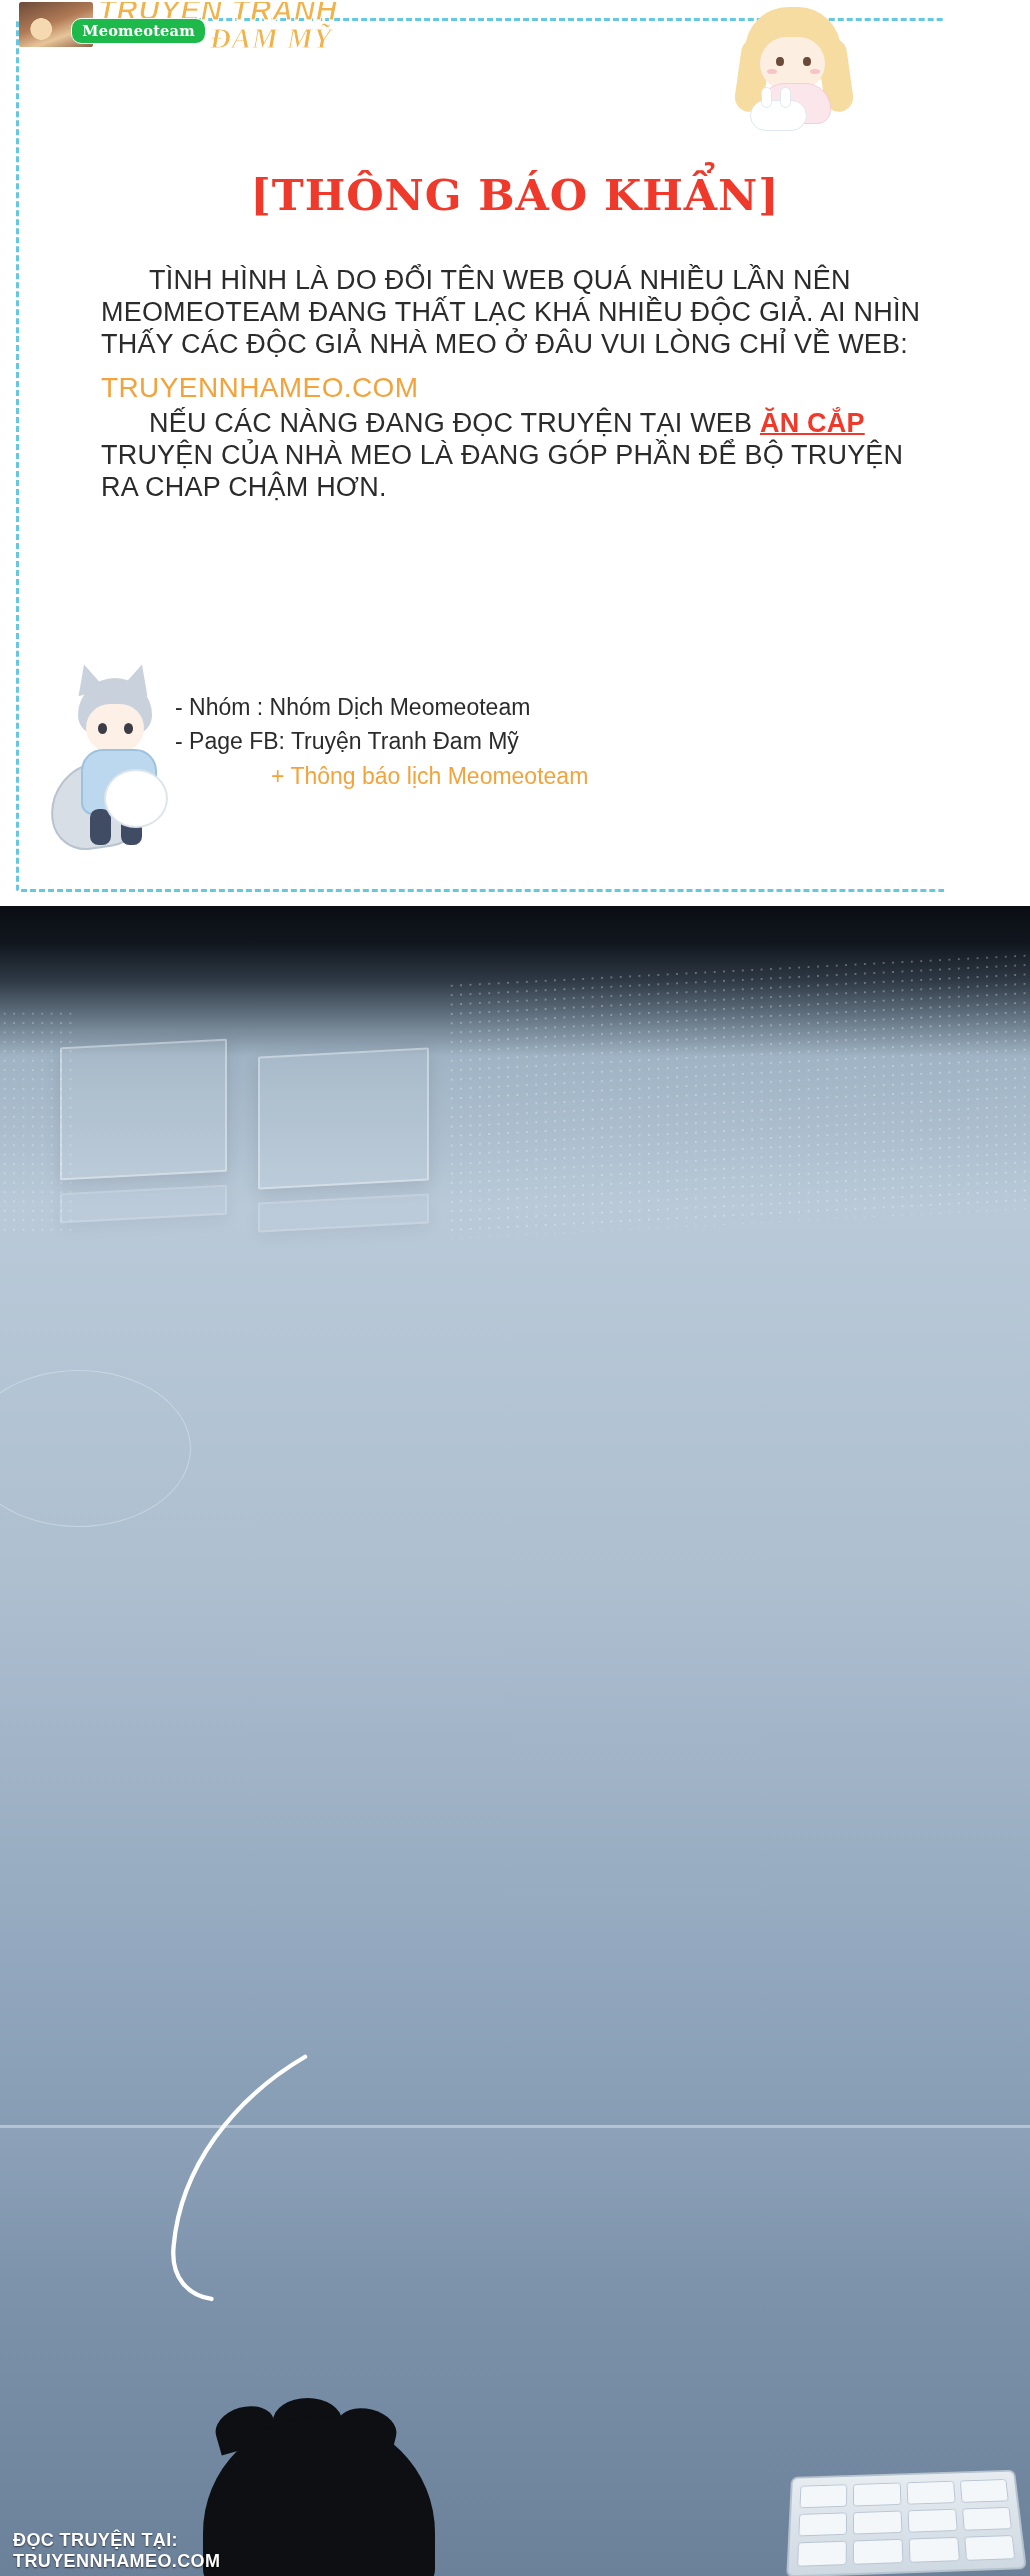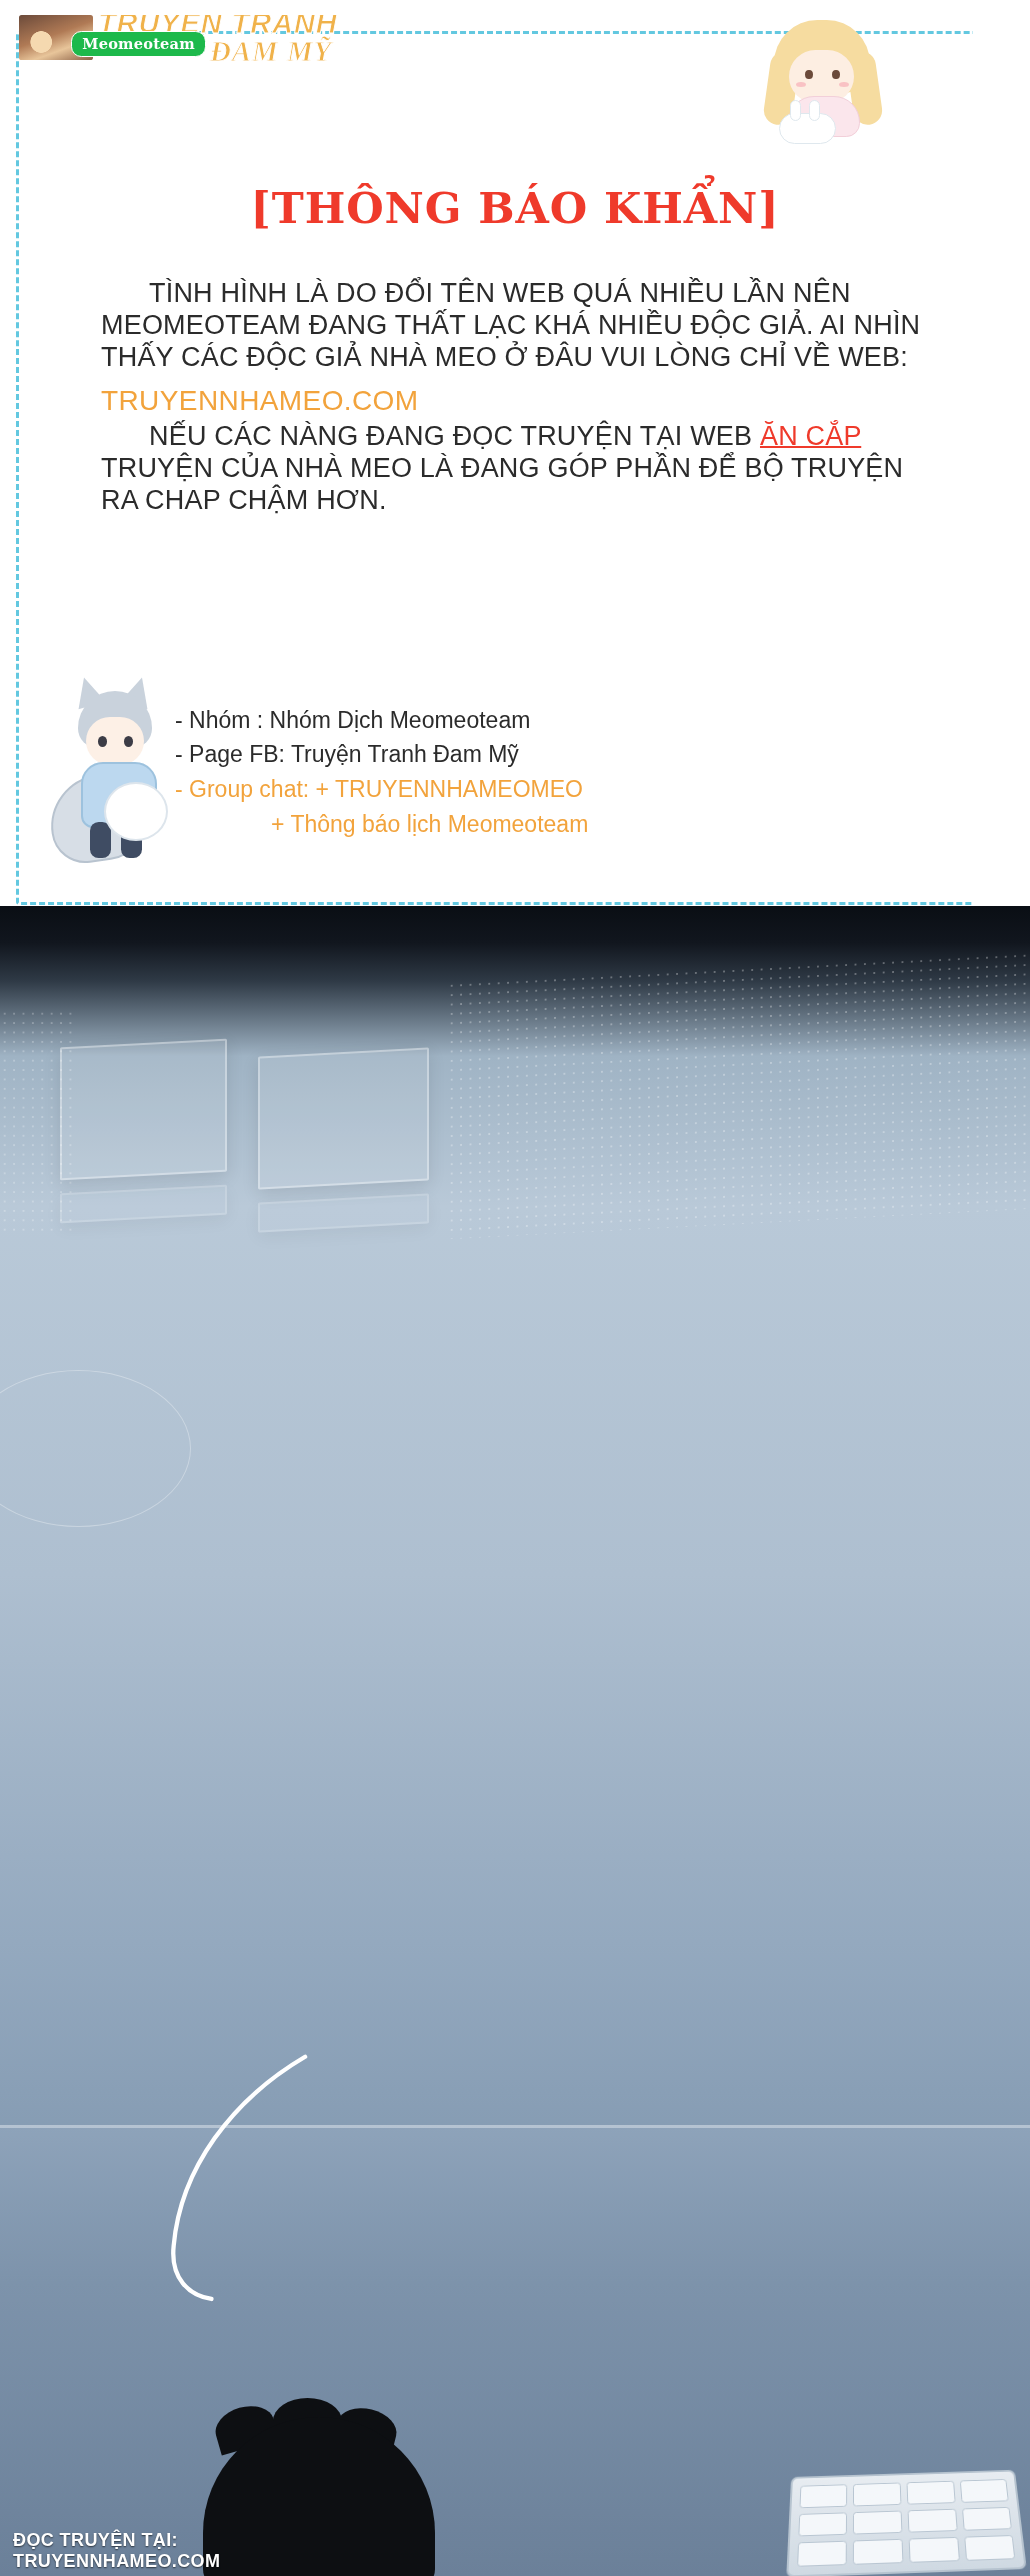--- a/index.html
+++ b/index.html
@@ -11,26 +11,25 @@
     width: 1030px;
     height: 2576px;
     position: relative;
     overflow: hidden;
     font-family: "DejaVu Sans", sans-serif;
   }
 
   
   .announce {
     position: absolute;
-    left: 0; top: 15px;
+    left: 0; top: 2px;
     width: 944px;
     height: 906px;
     background: #ffffff;
     overflow: hidden;
-    padding-left: 29px;
   }
   .dashed-frame {
     position: absolute;
     left: 15.5px; top: 15.5px;
     width: 999px; height: 874px;
     border: 3.4px dashed #63c8e0;
     border-radius: 3.4px;
     box-sizing: border-box;
   }
   
@@ -197,20 +196,21 @@
     color: #f2a33c;
     font-size: 28px;
     letter-spacing: 0.4px;
   }
   .blk2 { margin-top: 3.4px; }
   .blk3 { margin-top: 29px; }
   .red-word {
     color: #ef3a2b;
     text-decoration: underline;
     text-decoration-thickness: 1.7px;
+    font-weight: bold;
   }
 
   
   .fox {
     position: absolute;
     left: 52px; top: 671px;
     width: 129px; height: 189px;
   }
   .fox-tail {
     position: absolute; left: -1.7px; top: 89px;
@@ -466,21 +466,20 @@
     <div class="fox-eye r"></div>
     <div class="fox-body"></div>
     <div class="fox-leg l"></div>
     <div class="fox-leg r"></div>
     <div class="fox-plush"></div>
   </div>
 
   <div class="contact">
     <div class="c-item">- Nhóm : Nhóm Dịch Meomeoteam</div>
     <div class="c-item">- Page FB: Truyện Tranh Đam Mỹ</div>
-    <div class="c-item orange">- Group chat: + TRUYENNHAMEOMEO</div>
     <div class="c-item orange indent">+ Thông báo lịch Meomeoteam</div>
   </div>
 </section>
 
 <section class="comic">
   <div class="dot-band"></div>
   <div class="dot-band2"></div>
 
   <div class="wall-panel wp1"></div>
   <div class="wall-panel wp2"></div>

